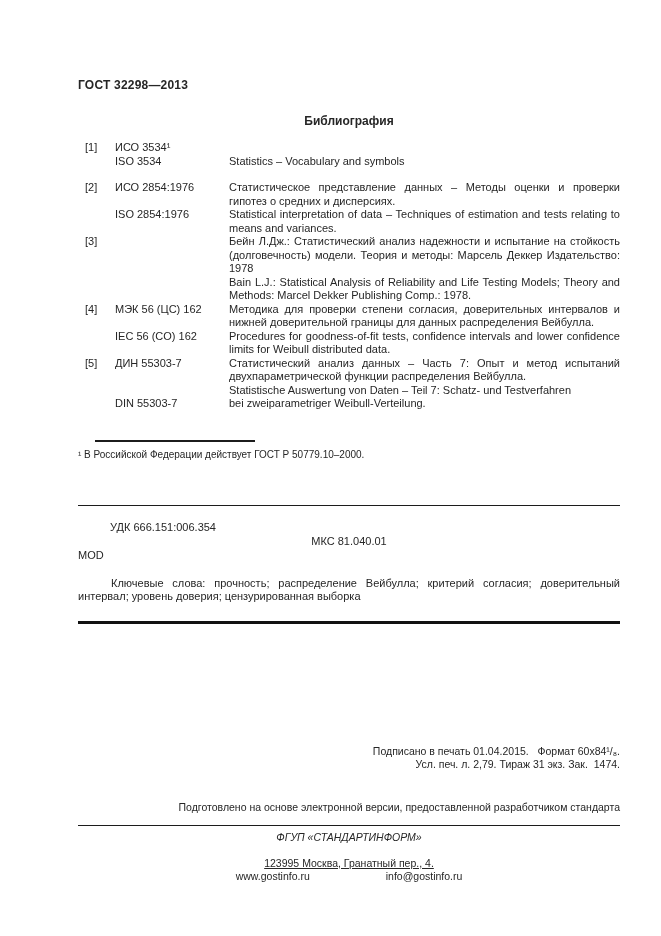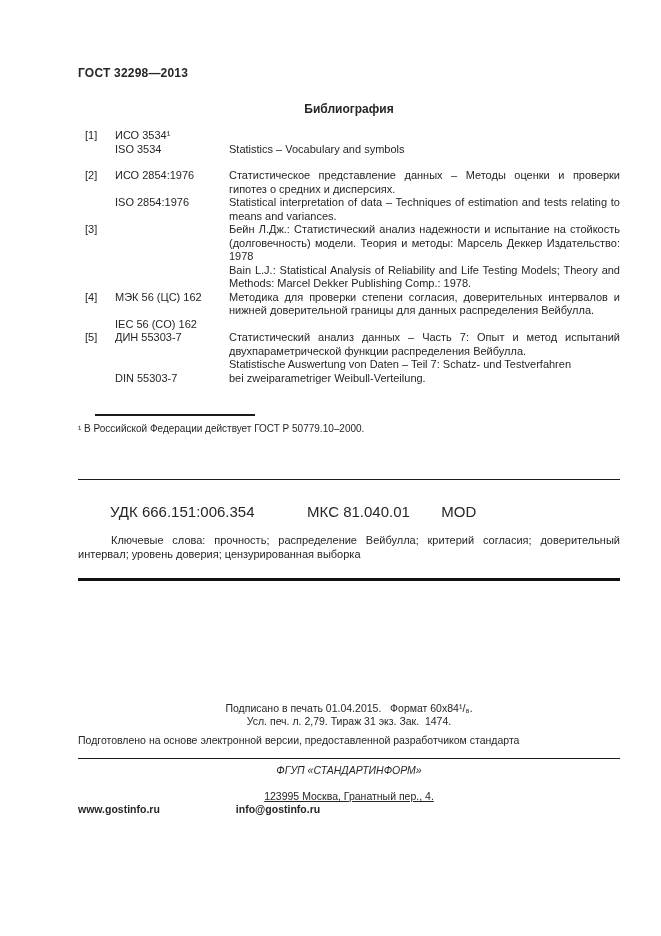--- a/index.html
+++ b/index.html
@@ -13,21 +13,21 @@
     height: 936px;
     background: #ffffff;
     font-family: "Liberation Sans", "DejaVu Sans", sans-serif;
     color: #262626;
     overflow: hidden;
   }
   .content {
     position: absolute;
     left: 78px;
     right: 41px;
-    top: 4px;
+    top: 16px;
   }
   .doc-header {
     margin-top: 62px;
     font-size: 12px;
     font-weight: bold;
     letter-spacing: 0.2px;
   }
   .doc-title {
     margin: 22px 0 0 0;
     text-align: center;
@@ -68,70 +68,71 @@
   }
   .rule {
     border: none;
     margin: 0;
     background: #1c1c1c;
   }
   .rule.thin { height: 1px; }
   .rule.thick { height: 3px; background: #111111; }
   .class-rule { margin-top: 44px; }
   .class-row {
-    margin-top: 25px;
+    margin-top: 14px;
     display: flex;
-    font-size: 15px;
+    font-size: 11px;
     line-height: 14px;
+    flex-direction: column;
   }
   .class-cell { flex: 1; }
   .class-cell.udk { text-align: left; padding-left: 32px; }
   .class-cell.mks { text-align: center; }
   .class-cell.mod { text-align: left; padding-right: 13px; }
   .keywords {
     margin: 15px 0 0 0;
     font-size: 11px;
     line-height: 13.5px;
     text-align: justify;
     text-indent: 33px;
   }
   .kw-rule { margin-top: 17px; }
   .imprint {
     margin-top: 121px;
-    text-align: center;
+    text-align: right;
     font-size: 10.5px;
     line-height: 13px;
   }
   .prepared {
-    margin-top: 6px;
-    text-align: left;
+    margin-top: 30px;
+    text-align: right;
     font-size: 10.5px;
     line-height: 13px;
   }
   .pub-rule { margin-top: 11px; }
   .publisher {
     margin-top: 5px;
     text-align: center;
     font-size: 10.5px;
     line-height: 13px;
     font-style: italic;
   }
   .address {
     margin-top: 13px;
     text-align: center;
     font-size: 10.5px;
     line-height: 13px;
     text-decoration: underline;
   }
   .contacts {
     display: flex;
+    justify-content: center;
     gap: 76px;
     font-size: 10.5px;
     line-height: 13px;
-    font-weight: bold;
   }
 </style>
 </head>
 <body>
 
 <div class="page">
   <div class="content">
 
     <div class="doc-header">ГОСТ 32298—2013</div>
 
@@ -179,20 +180,21 @@
 
       <div class="bib-entry">
         <div class="bib-seg">
           <div class="bib-ref">[4]</div>
           <div class="bib-code">МЭК 56 (ЦС) 162</div>
           <div class="bib-text">Методика для проверки степени согласия, доверительных интервалов и нижней доверительной границы для данных распределения Вейбулла.</div>
         </div>
         <div class="bib-seg">
           <div class="bib-ref"></div>
           <div class="bib-code">IEC 56 (CO) 162</div>
+          <div class="bib-text">Procedures for goodness-of-fit tests, confidence intervals and lower confidence limits for Weibull distributed data.</div>
         </div>
       </div>
 
       <div class="bib-entry">
         <div class="bib-seg">
           <div class="bib-ref">[5]</div>
           <div class="bib-code">ДИН 55303-7</div>
           <div class="bib-text">Статистический анализ данных – Часть 7: Опыт и метод испытаний двухпараметрической функции распределения Вейбулла.</div>
         </div>
         <div class="bib-seg">

